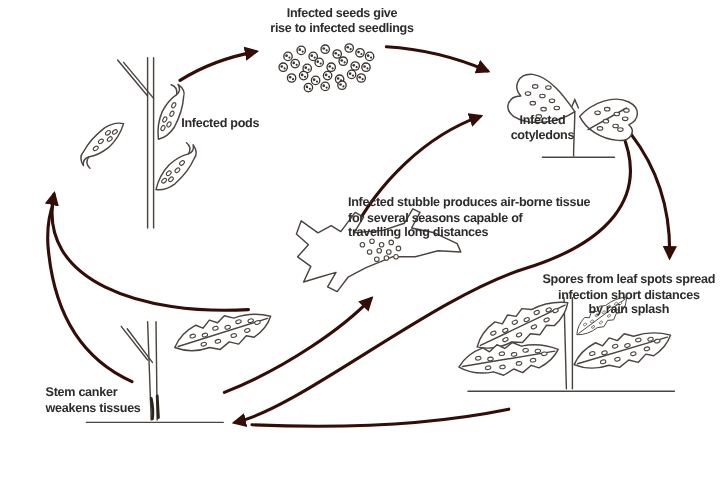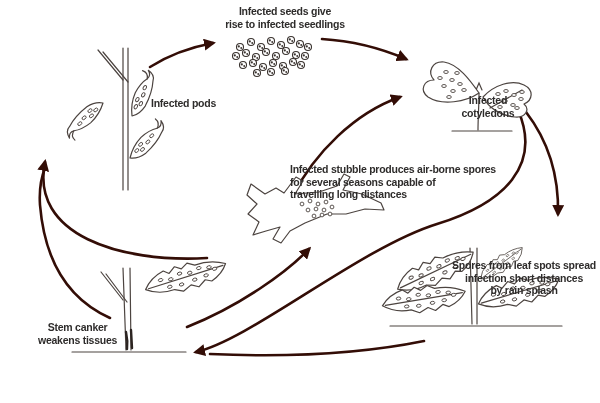--- a/index.html
+++ b/index.html
@@ -181,28 +181,28 @@
       <use href="#rleaf" transform="translate(519,293) rotate(-15)"></use>
       <use href="#rleaf" transform="translate(502,264) rotate(-35) scale(0.62)"></use>
     </g>
   </svg>
 
   <div class="lbl center" style="left:285px;top:5px;">Infected seeds give
 rise to infected seedlings</div>
 
   <div class="lbl" style="left:121px;top:97px;padding-left:30px;">Infected pods</div>
 
-  <div class="lbl center" style="left:452px;top:94px;margin-left:36px;">Infected
+  <div class="lbl center" style="left:452px;top:94px;">Infected
 cotyledons</div>
 
-  <div class="lbl" style="left:290px;top:163px;">Infected stubble produces air-borne spores
+  <div class="lbl" style="left:290px;top:163px;">Infected stubble produces air-borne tissue
 for several seasons capable of
 travelling long distances</div>
 
 
-  <div class="lbl center" style="left:524px;top:227px;margin-top:32px;">Spores from leaf spots spread
+  <div class="lbl center" style="left:524px;top:227px;">Spores from leaf spots spread
 infection short distances
 by rain splash</div>
 
-  <div class="lbl" style="left:38px;top:321px;text-align:center;">Stem canker
+  <div class="lbl" style="left:38px;top:321px;">Stem canker
 weakens tissues</div>
 
 </div>
 
 </body></html>

